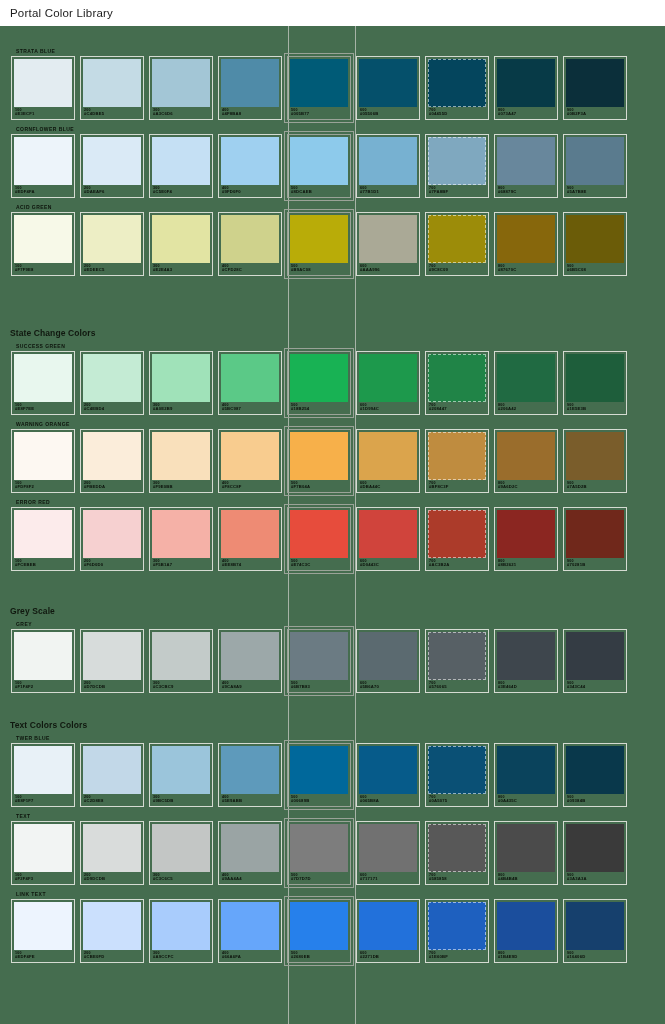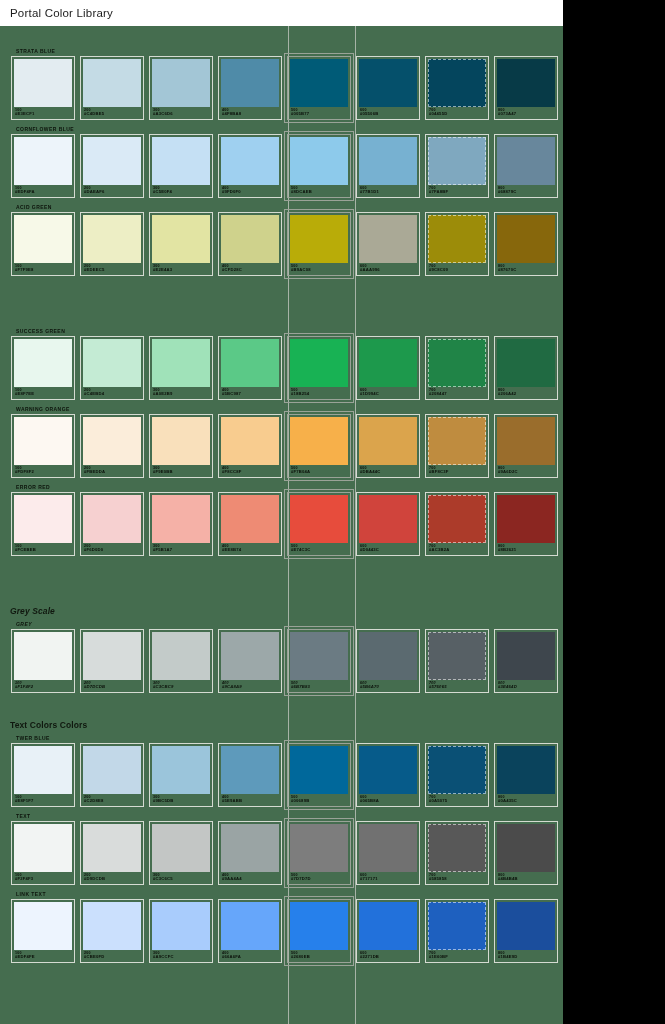--- a/index.html
+++ b/index.html
@@ -5,21 +5,21 @@
   html, body {
     margin: 0;
     padding: 0;
     background: #000000;
   }
   body {
     font-family: "Liberation Sans", sans-serif;
   }
   #canvas {
     position: relative;
-    width: 563px;
+    width: 665px;
     height: 1024px;
     background: #456d4f;
     overflow: hidden;
   }
   
   #title-bar {
     position: absolute;
     left: 0; top: 0;
     width: 665px;
     height: 26px;
@@ -330,20 +330,21 @@
                 <span class="chip" style="background: rgb(107, 92, 8);"></span>
                 <div class="meta">
                   <span class="weight">900</span>
                   <span class="hex">#6B5C08</span>
                 </div>
               </div>
             </div>
           </div>
         </div>
         <div class="section" style="top: 302px;">
+          <div class="section-title">State Change Colors</div>
           <div class="palette">
             <div class="palette-title">SUCCESS GREEN</div>
             <div class="swatch-row">
               <div class="swatch">
                 <span class="chip" style="background: rgb(232, 247, 238);"></span>
                 <div class="meta">
                   <span class="weight">100</span>
                   <span class="hex">#E8F7EE</span>
                 </div>
               </div>
@@ -535,21 +536,21 @@
               <div class="swatch">
                 <span class="chip" style="background: rgb(112, 40, 27);"></span>
                 <div class="meta">
                   <span class="weight">900</span>
                   <span class="hex">#70281B</span>
                 </div>
               </div>
             </div>
           </div>
         </div>
-        <div class="section" style="top: 580px; font-style: italic;">
+        <div class="section" style="top: 580px;">
           <div class="section-title">Grey Scale</div>
           <div class="palette">
             <div class="palette-title">GREY</div>
             <div class="swatch-row">
               <div class="swatch">
                 <span class="chip" style="background: rgb(241, 244, 242);"></span>
                 <div class="meta">
                   <span class="weight">100</span>
                   <span class="hex">#F1F4F2</span>
                 </div>

